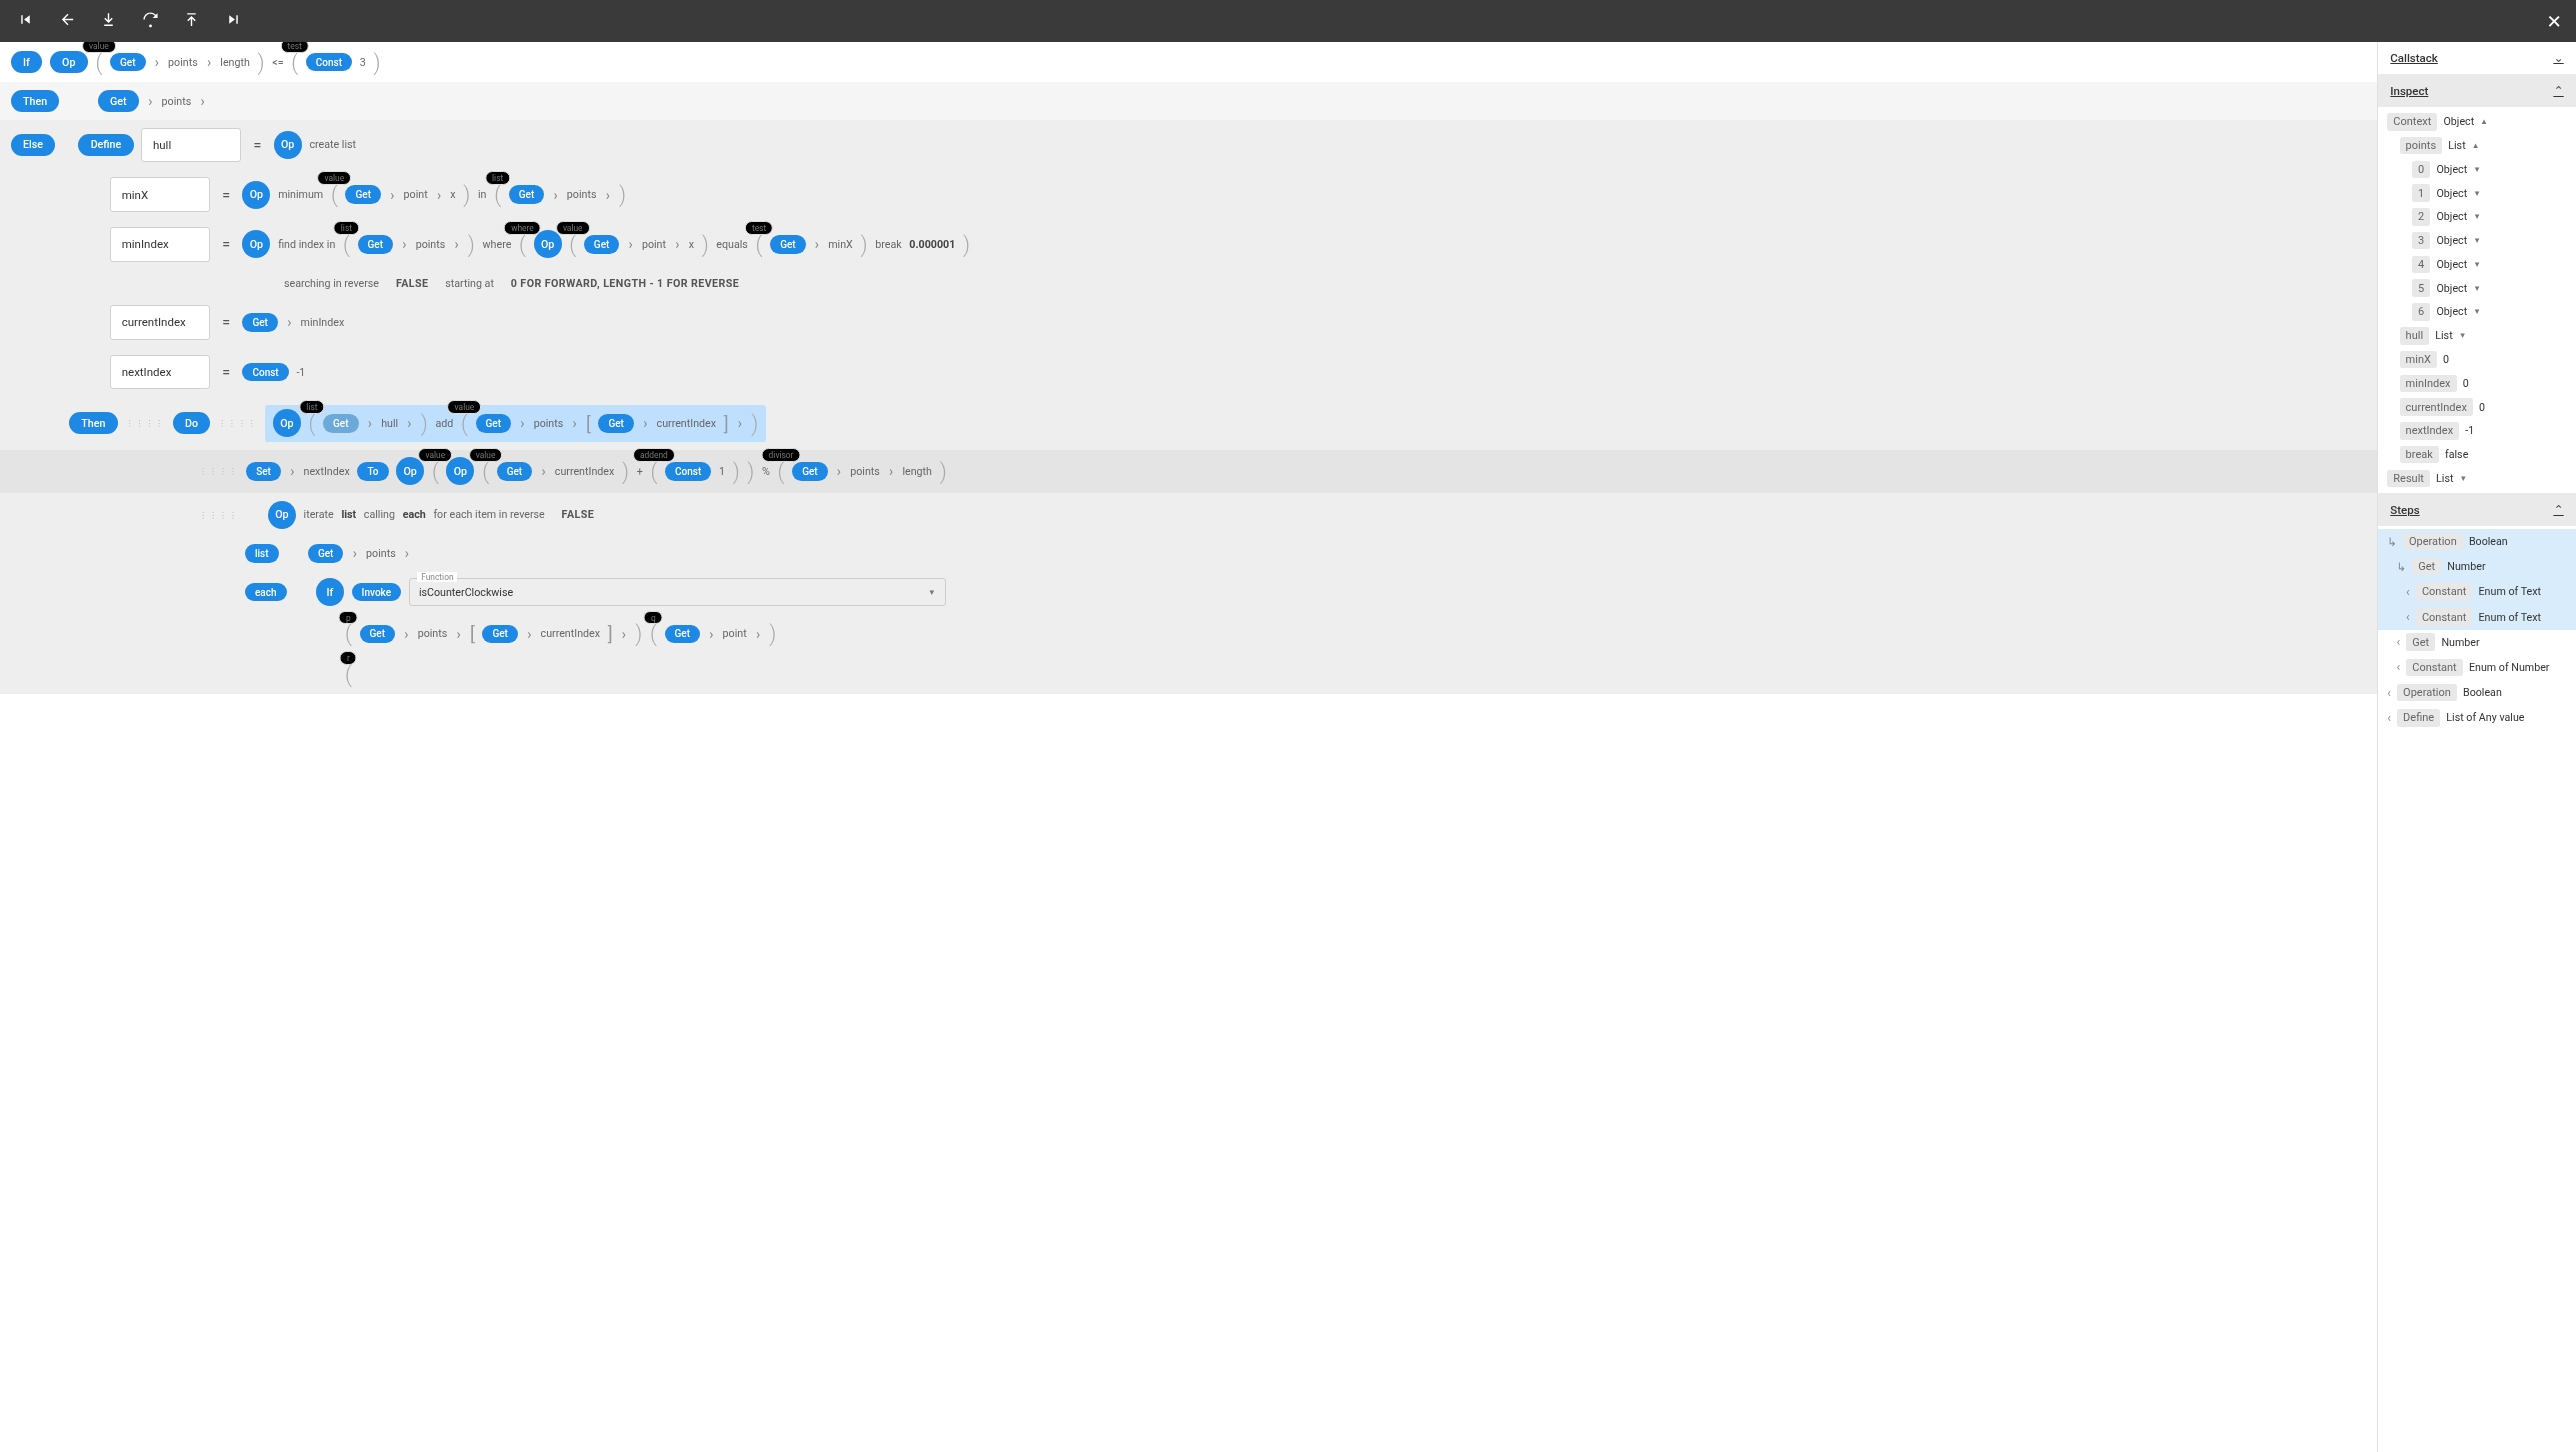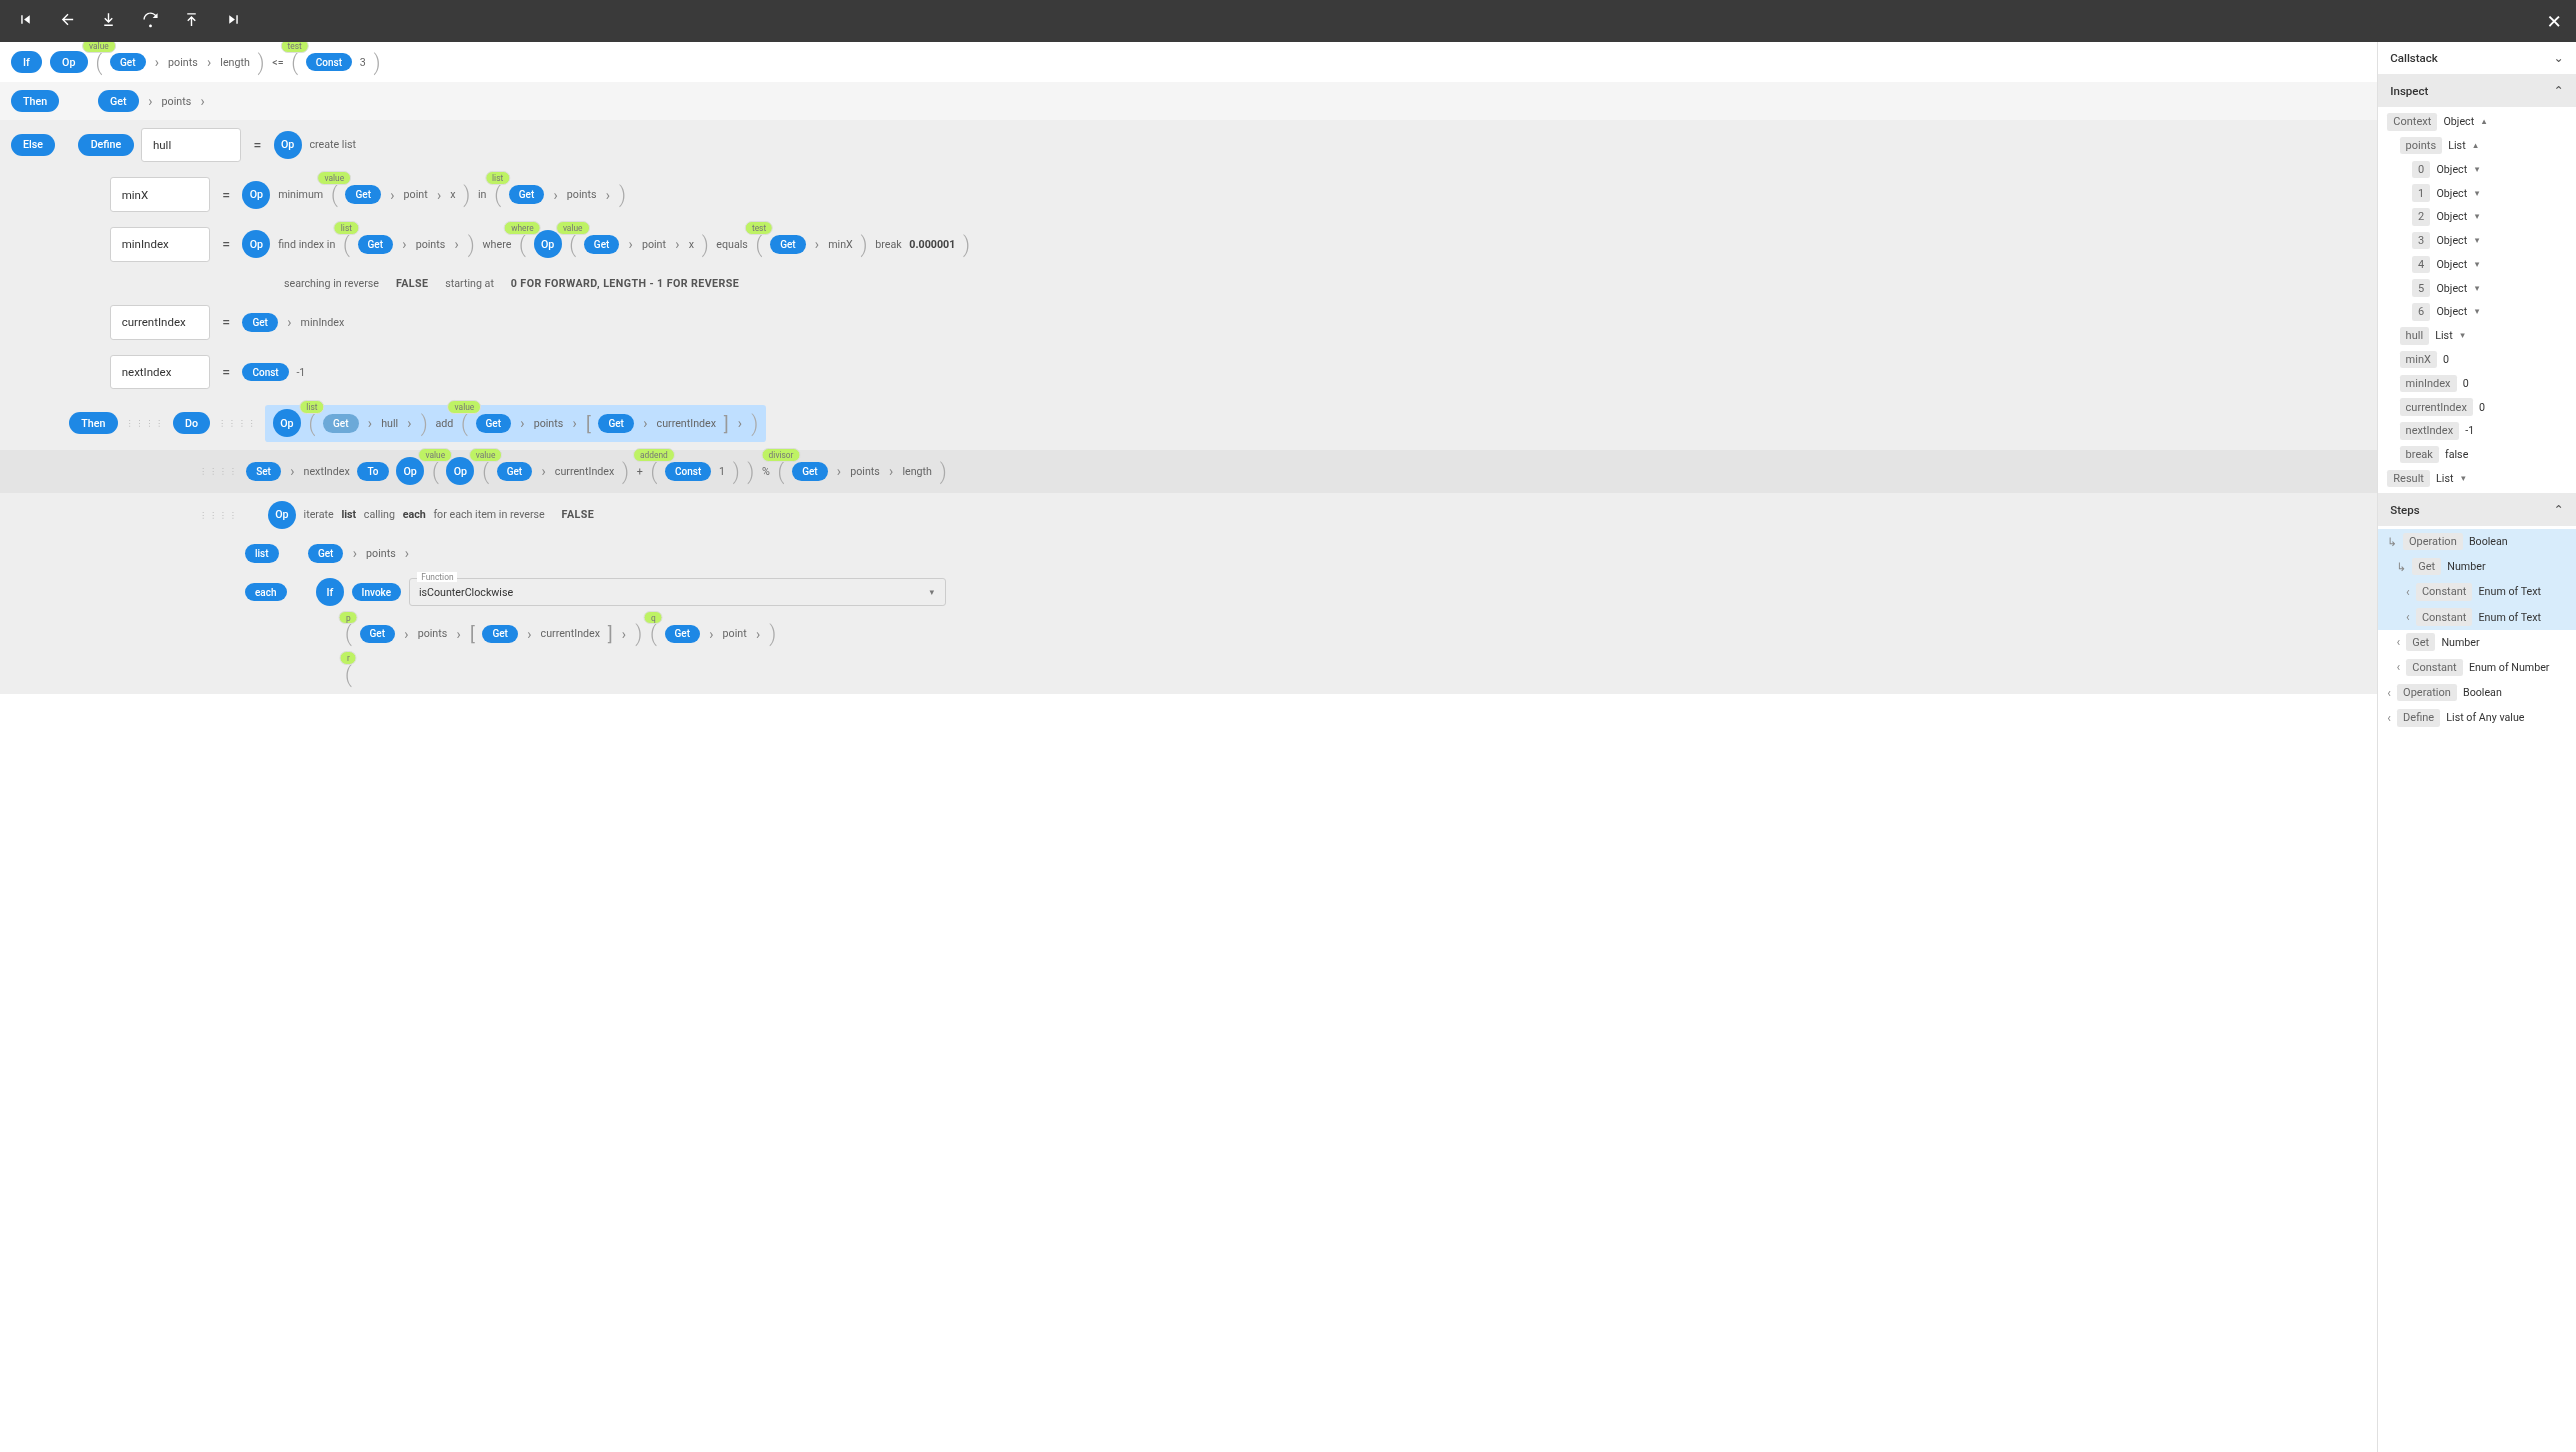--- a/index.html
+++ b/index.html
@@ -26,26 +26,26 @@
 .plain { color: #666; }
 .plain-b { font-weight: 700; color: #444; }
 .chev { color: #888; font-size: 14px; padding: 0 1.5px; }
 .bracket { color: #aaa; font-size: 21.5px; font-weight: 300; }
 .sqbracket { color: #999; font-size: 18.4px; font-weight: 400; }
 .equals { color: #555; font-size: 14px; font-weight: 500; padding: 0 4.6px; }
 
 .varbox { border: 0.8px solid #d0d0d0; border-radius: 3.1px; padding: 9.2px 10.7px; background: #fff; min-width: 100px; font-size: 11.5px; color: #333; }
 
 .tag { position: relative; }
-.taglabel { position: absolute; top: -10.7px; left: 50%; transform: translateX(-50%); background: #bef264; border: 0.8px solid #ddd; border-radius: 7.7px; padding: 0.8px 6.1px; font-size: 8.4px; color: #777; white-space: nowrap; z-index: 2; }
+.taglabel { position: absolute; top: -10.7px; left: 50%; transform: translateX(-50%); background: #000000; border: 0.8px solid #ddd; border-radius: 7.7px; padding: 0.8px 6.1px; font-size: 8.4px; color: #777; white-space: nowrap; z-index: 2; }
 
 .bval { font-weight: 700; letter-spacing: 0.4px; color: #555; }
 .handle { color: #bbb; font-size: 8.4px; letter-spacing: 1.5px; cursor: grab; }
 
-.panel-header { display: flex; align-items: flex-end; justify-content: space-between; padding: 9.2px 12.3px; font-size: 11.5px; font-weight: 500; cursor: pointer; }
+.panel-header { display: flex; align-items: flex-end; justify-content: space-between; padding: 9.2px 12.3px; font-size: 11.5px; font-weight: 500; cursor: pointer; text-decoration: underline; }
 .panel-header.grey { background: #eaeaea; }
 .panel-caret { font-size: 12.3px; color: #555; }
 .panel-body { padding: 3.1px 0; overflow-y: auto; flex-shrink: 1; }
 
 .insp-row { display: flex; align-items: center; gap: 6.1px; padding: 3.1px 9.2px; }
 .insp-label { background: #e8e8e8; border-radius: 2.3px; padding: 2.3px 6.1px; font-size: 11px; color: #666; }
 .insp-type { font-size: 10.7px; color: #333; }
 .tri { font-size: 7.7px; color: #777; }
 
 .step-row { display: flex; align-items: center; gap: 6.1px; padding: 3.8px 9.2px; }

